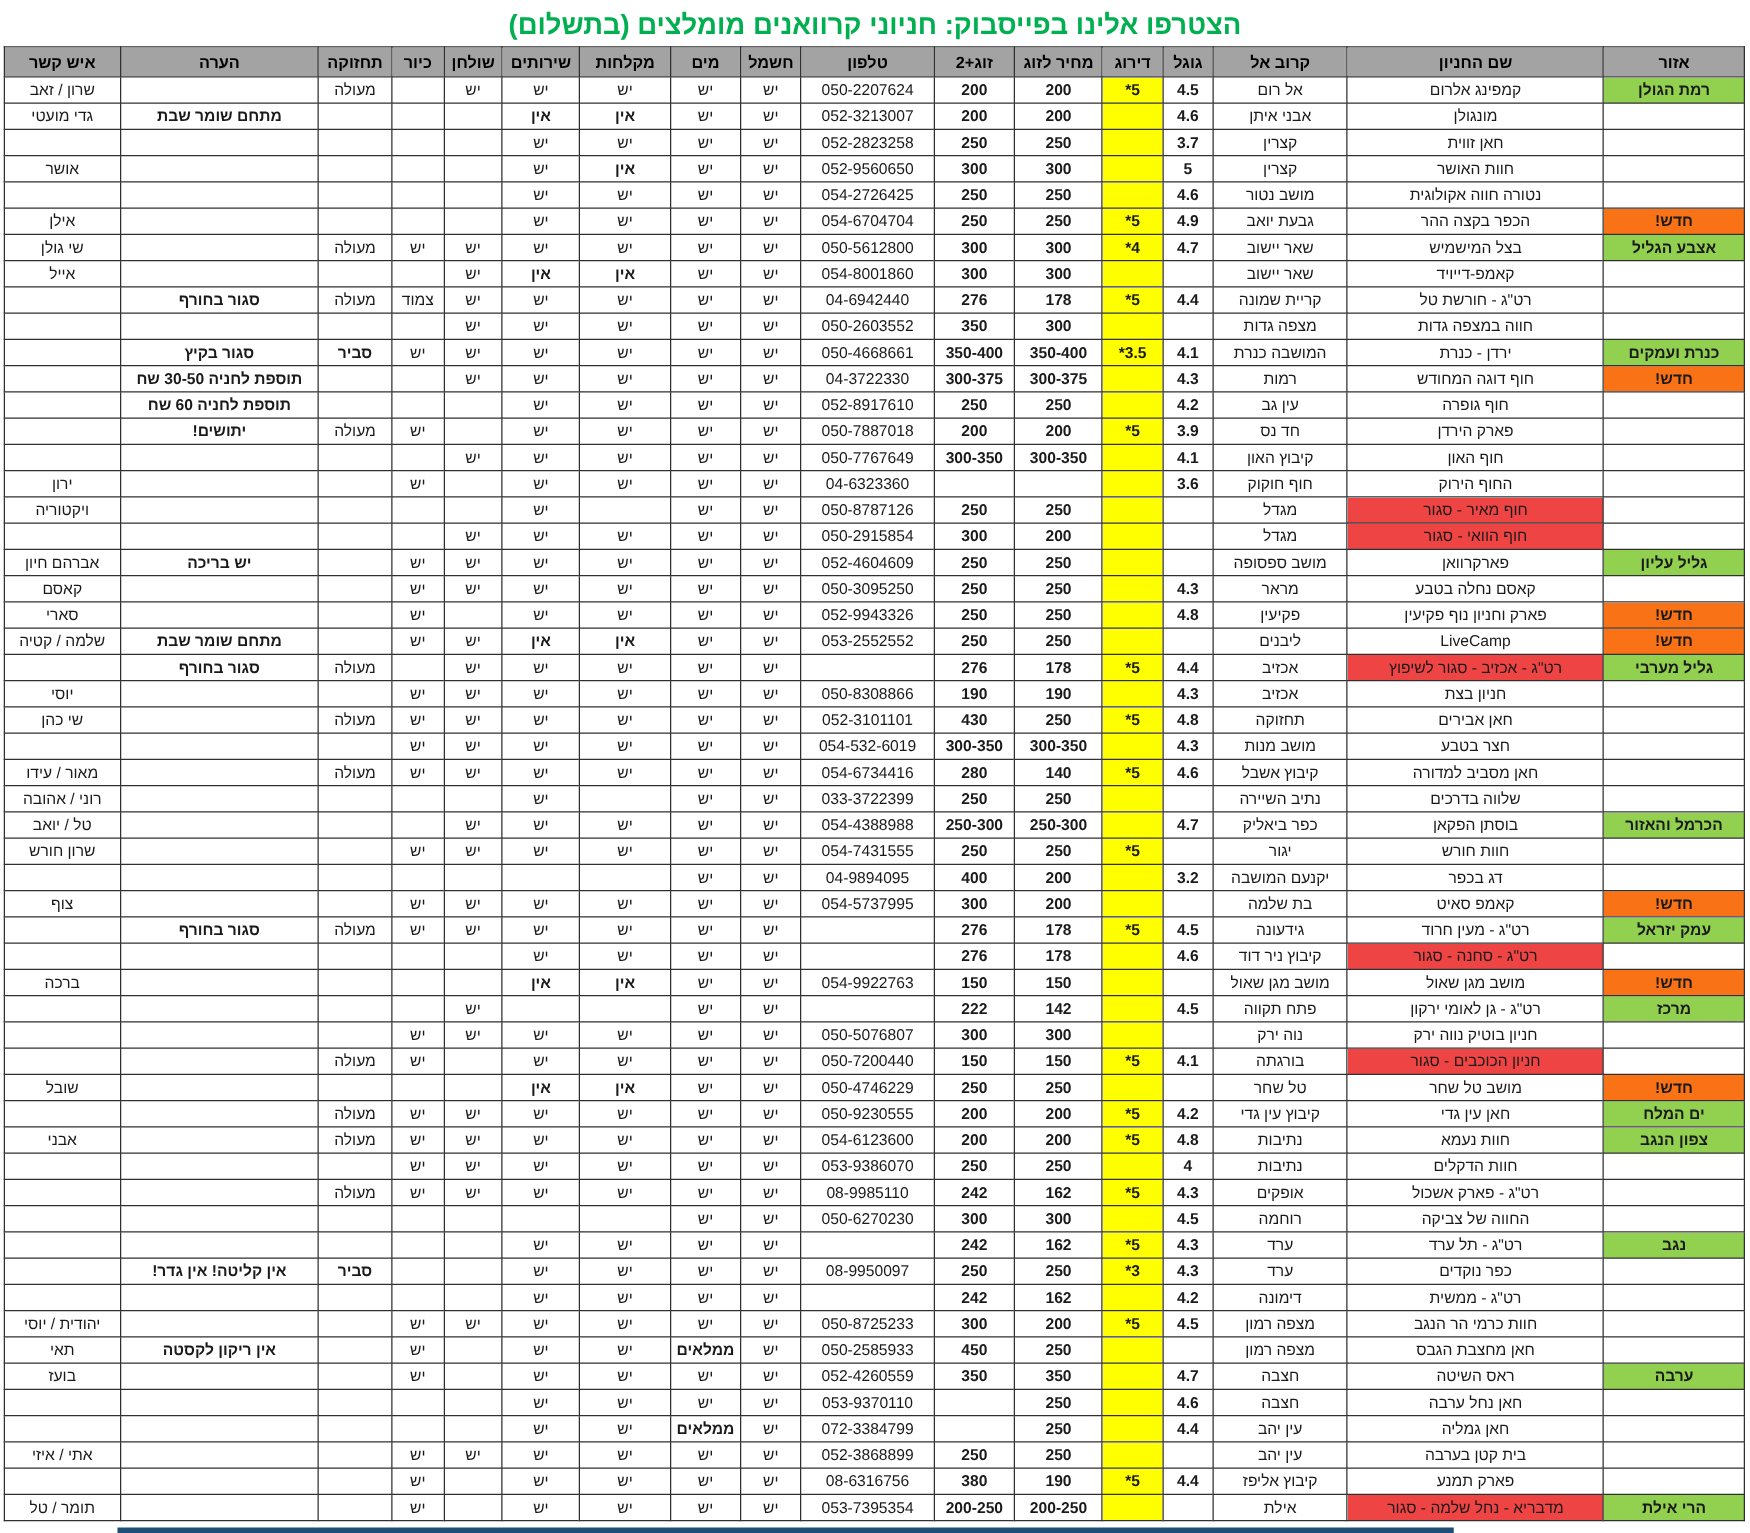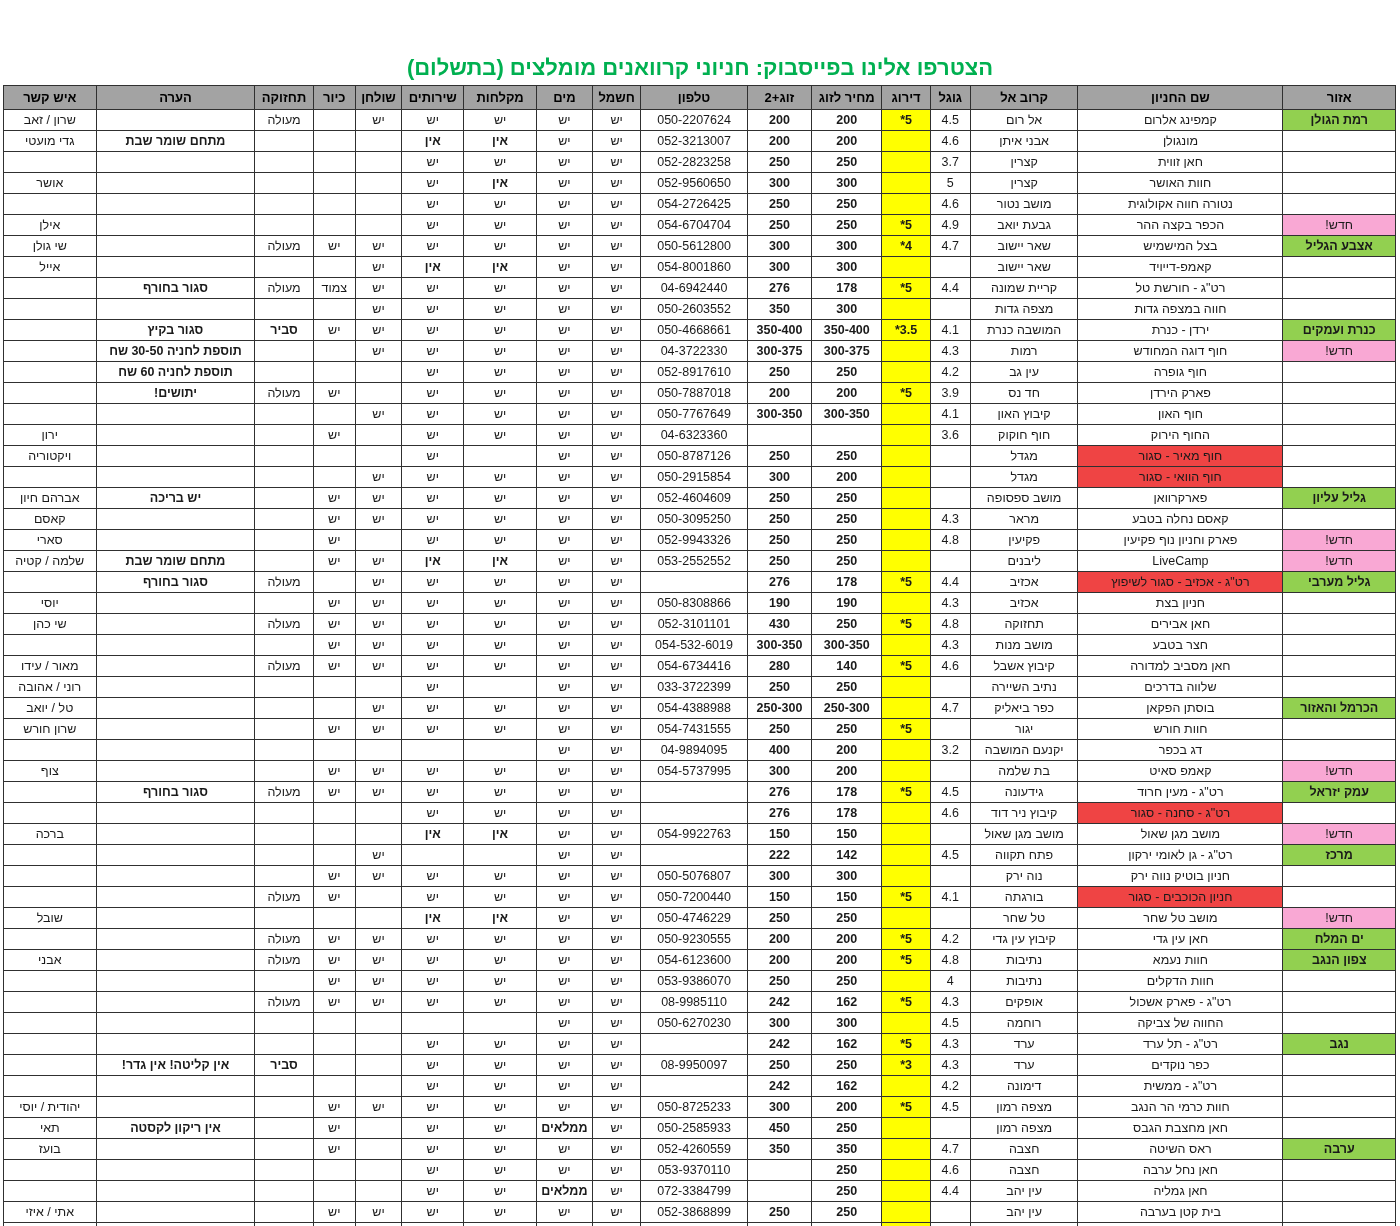--- a/index.html
+++ b/index.html
@@ -1,38 +1,38 @@
 <!DOCTYPE html>
 <html lang="he"><head>
 <meta charset="utf-8">
 <style>
   html,body{margin:0;padding:0;background:#ffffff;}
   body{width:1400px;font-family:"Liberation Sans",sans-serif;}
   .title{
     text-align:center;color:#00b050;font-weight:bold;font-size:22px;
-    padding:7px 0 4px 0;direction:rtl;margin-top:48px;
+    padding:7px 0 4px 0;direction:rtl;
   }
   table.sheet{
     border-collapse:collapse;table-layout:fixed;direction:rtl;
     margin:0 3px;width:1393px;
   }
   table.sheet th, table.sheet td{
     border:1px solid #303030;height:20px;padding:0 1px;
     text-align:center;vertical-align:middle;
     font-size:12.5px;color:#1a1a1a;
     overflow:hidden;white-space:nowrap;
   }
   table.sheet th{
     background:#a3a3a3;font-weight:bold;font-size:13px;height:23px;color:#000;
   }
   td.region{background:#92d050;color:#375623;font-weight:bold;font-size:13px;}
-  td.new{background:#f9a8d4;color:#b30000;font-weight:normal;font-size:13px;}
+  td.new{background:#f97316;color:#b30000;font-weight:bold;font-size:13px;}
   td.closed{background:#ef4444;}
   td.rating{background:#ffff00;color:#e60000;font-weight:bold;}
-  td.google{color:#00b050;font-weight:normal;}
+  td.google{color:#00b050;font-weight:bold;}
   td.price{font-weight:bold;}
   td.phone{font-size:13px;}
   td.no{color:#e60000;font-weight:bold;}
   td.note{color:#e60000;font-weight:bold;}
   .footer-bar{
     margin:5px 237px 0 94px;height:26px;line-height:26px;
     background:#1f4e79;color:#ffffff;text-align:center;
     font-size:13px;direction:rtl;
   }
 </style>

